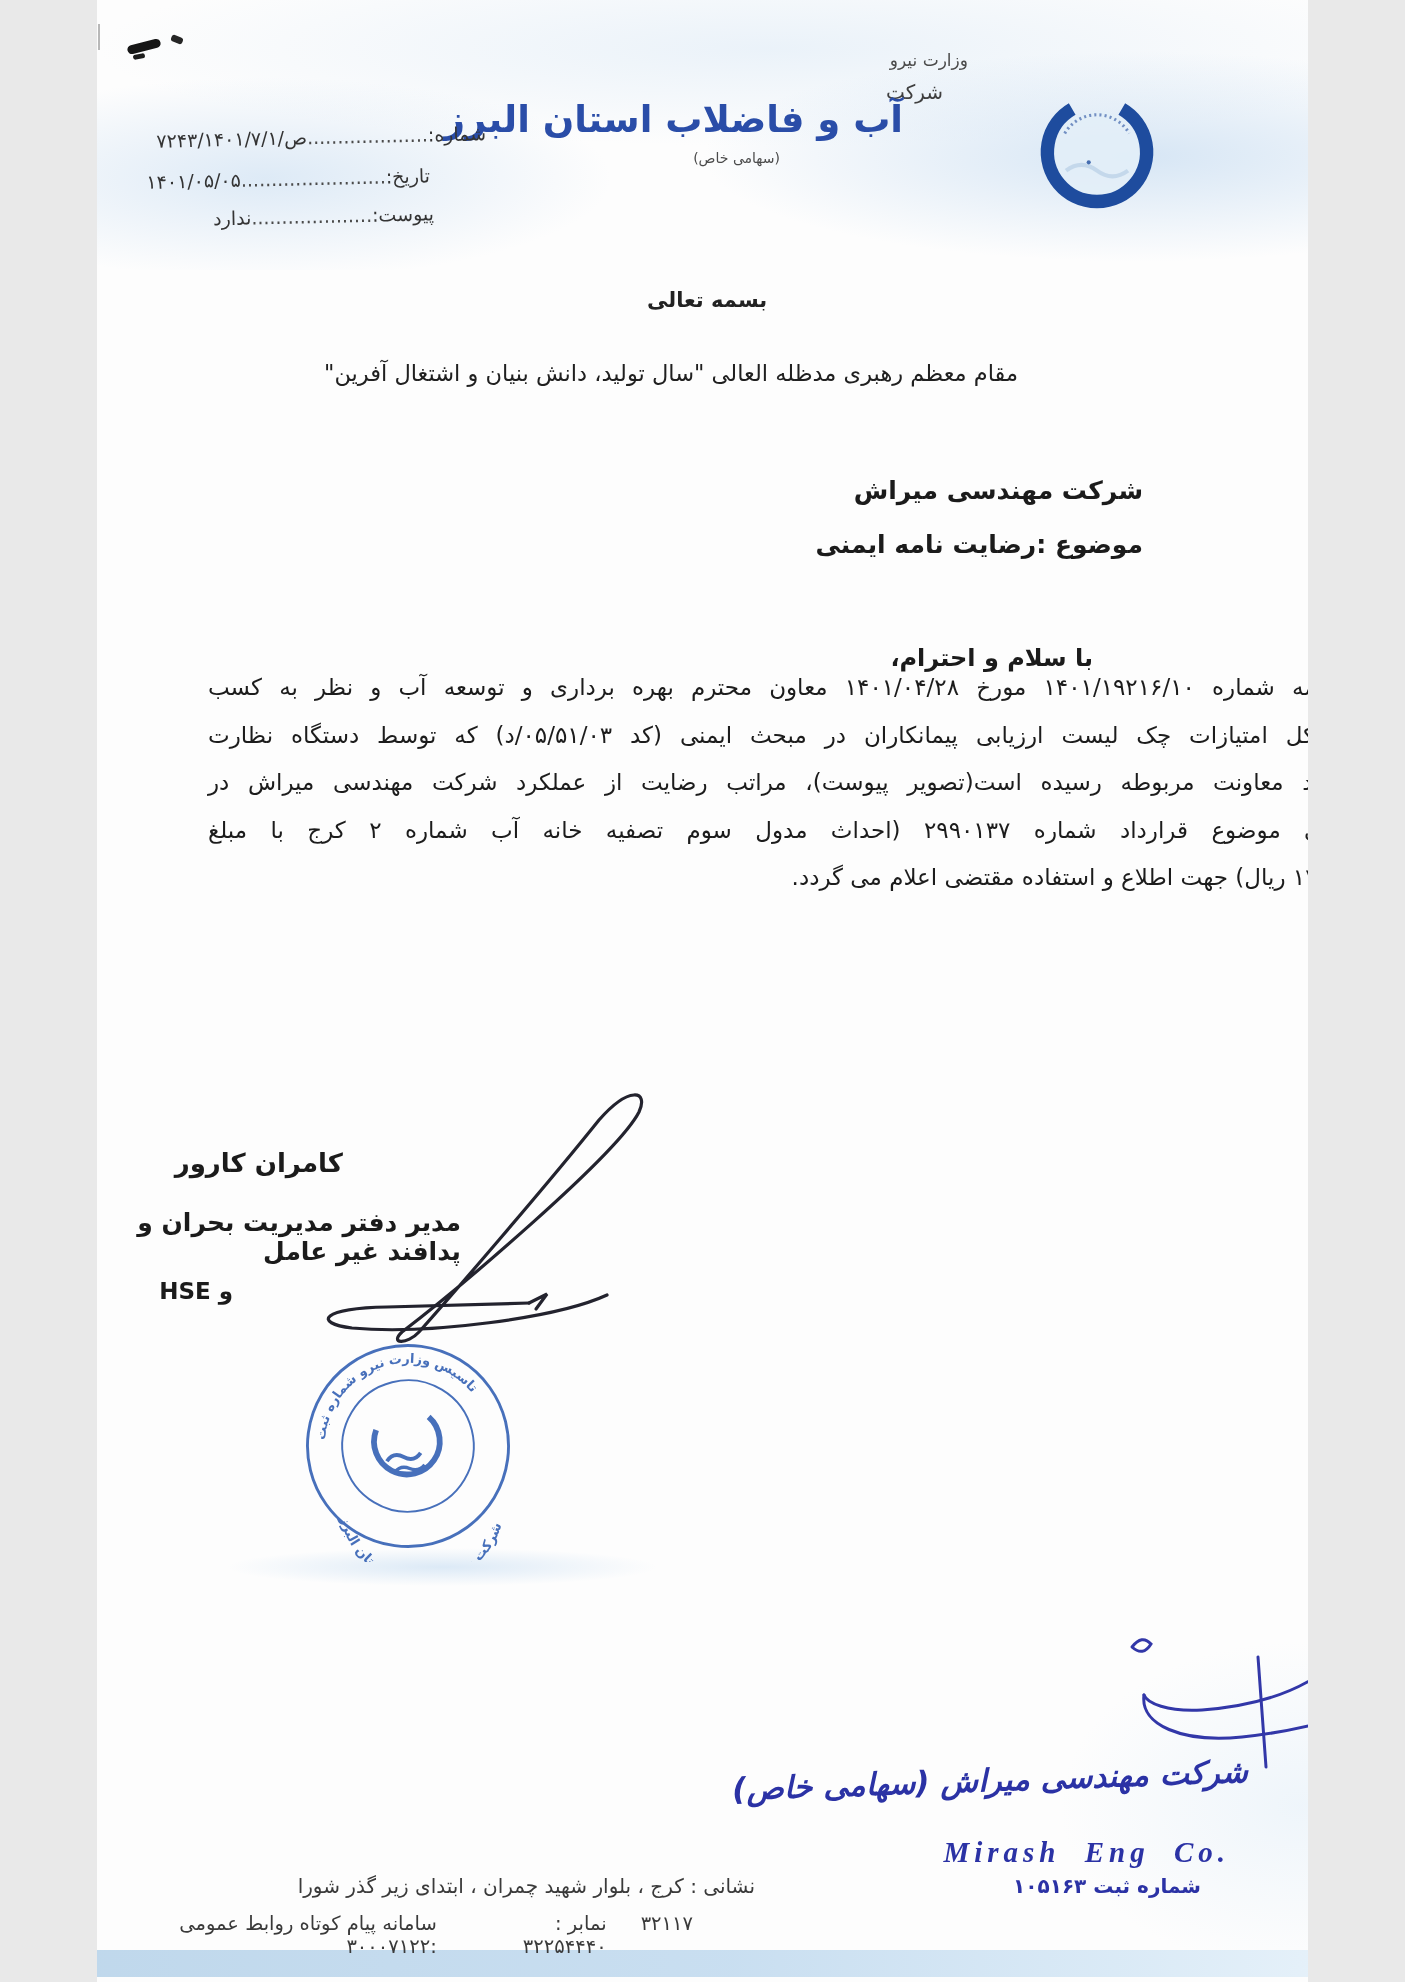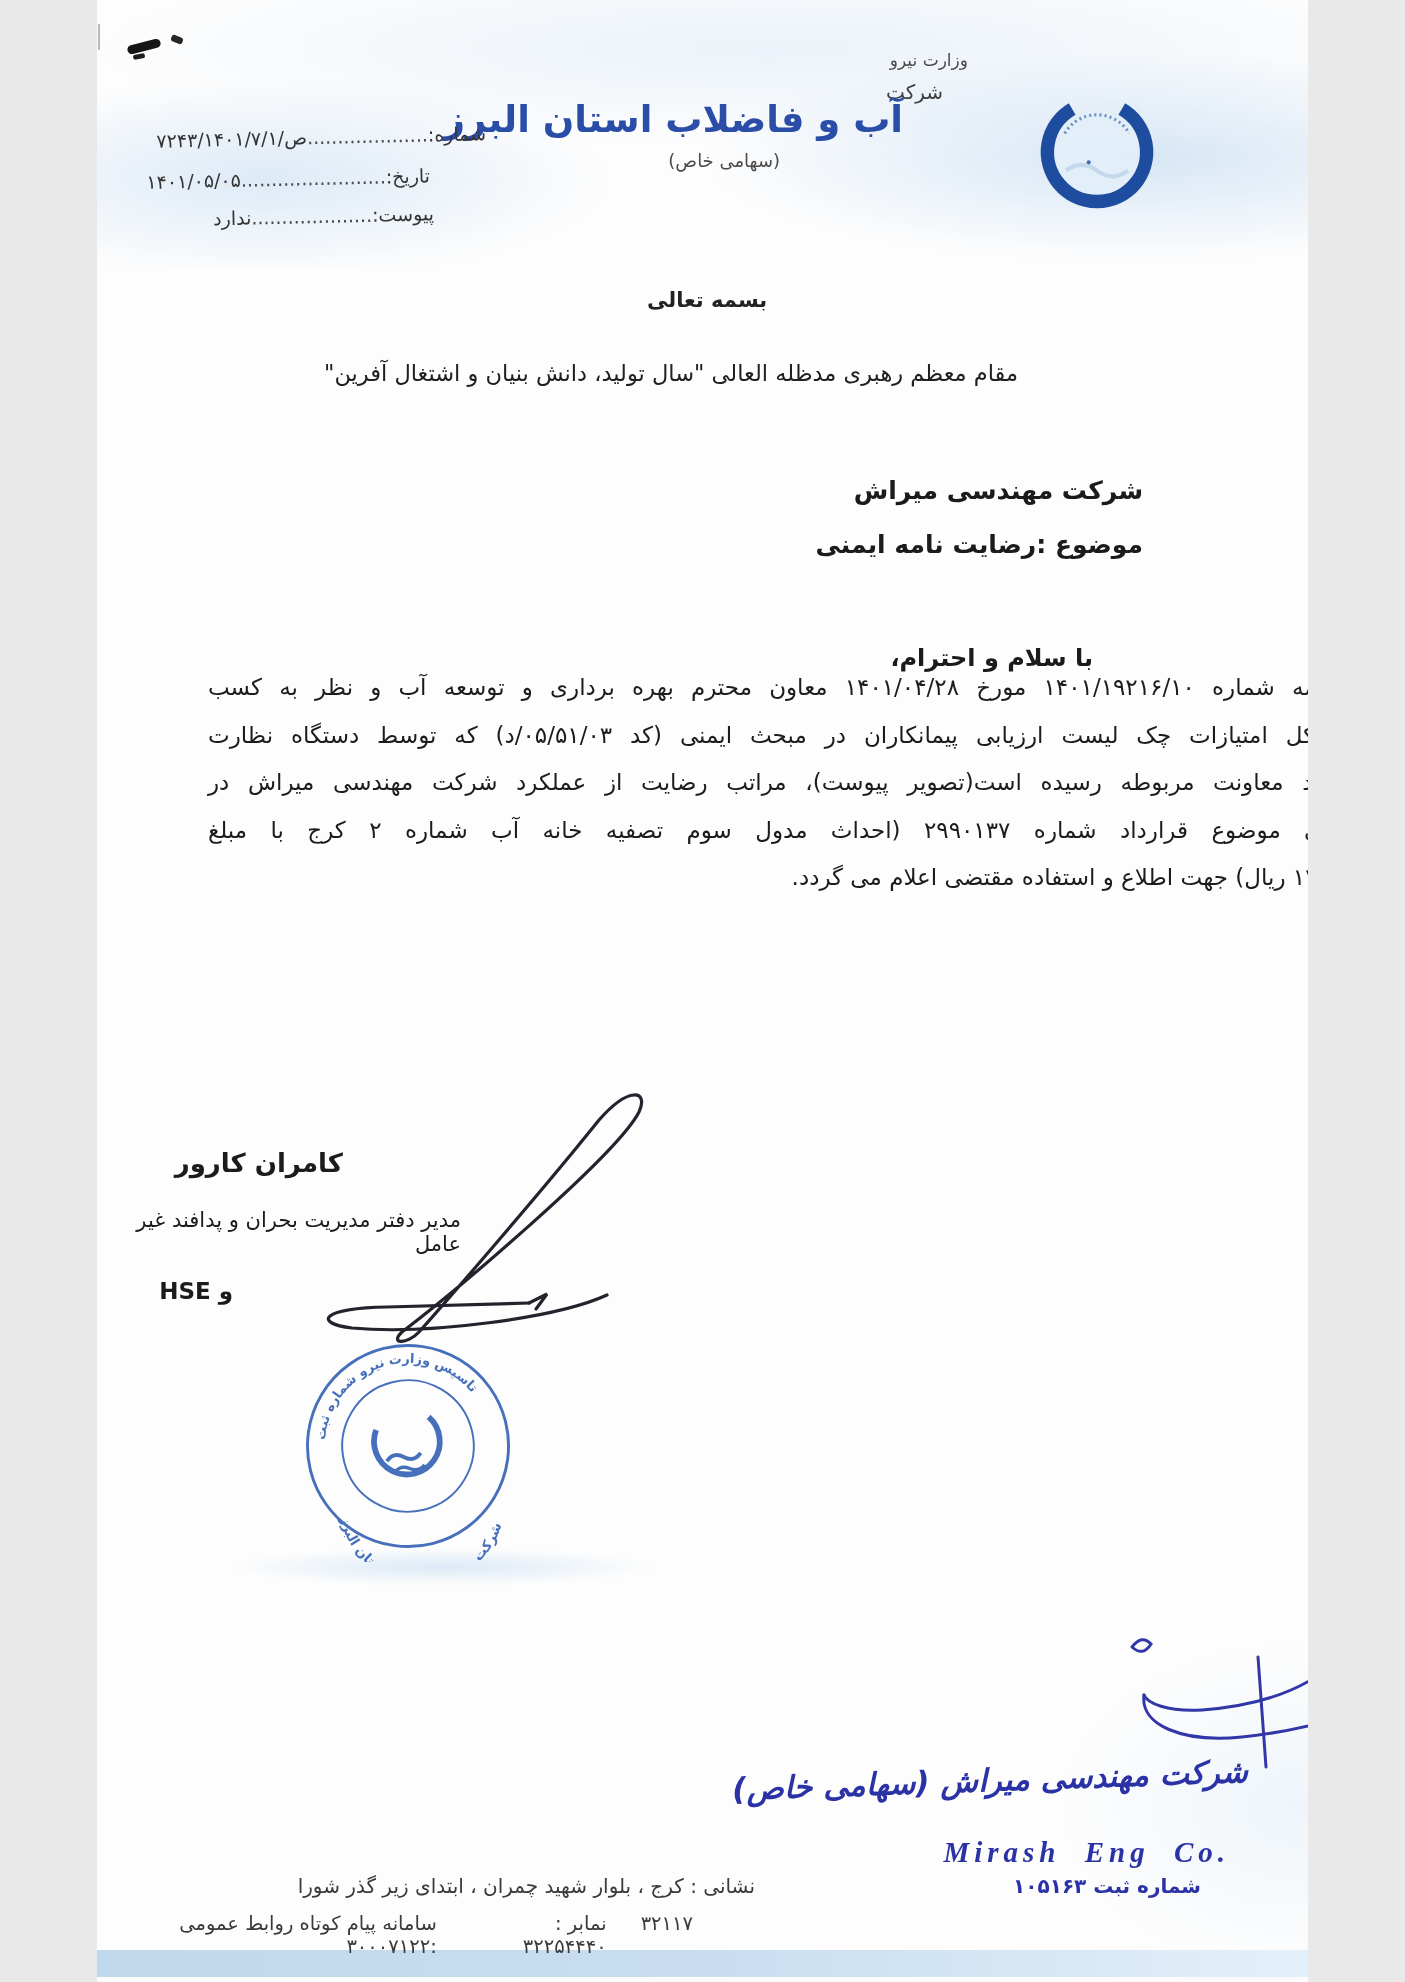--- a/index.html
+++ b/index.html
@@ -30,21 +30,21 @@
     background:linear-gradient(90deg,#b9d4ea 0%,#c3dbef 45%,#d8e9f6 75%,#eef6fc 100%);}
   
   .mark1{left:30px;top:42px;width:34px;height:9px;background:#161616;border-radius:5px;transform:rotate(-14deg);z-index:2;}
   .mark1b{left:36px;top:54px;width:12px;height:5px;background:#1d1d1d;border-radius:3px;transform:rotate(-10deg);z-index:2;}
   .mark2{left:74px;top:36px;width:12px;height:7px;background:#262626;border-radius:3px;transform:rotate(22deg);z-index:2;}
   .edge-line{left:1px;top:24px;width:2px;height:26px;background:#8a8a8a;opacity:.6;z-index:2;}
   
   .ministry{right:340px;top:50px;font-size:17px;color:#4a4a4a;z-index:2;}
   .sherkat{right:365px;top:80px;font-size:20px;color:#3f3f3f;z-index:2;}
   .company-name{right:405px;top:98px;font-size:37px;font-weight:bold;color:var(--brand,#2a4da8);z-index:2;letter-spacing:0px;}
-  .company-type{right:528px;top:150px;font-size:18px;color:#4a4a4a;z-index:2;}
+  .company-type{right:528px;top:150px;font-size:14px;color:#4a4a4a;z-index:2;}
   .logo{left:938px;top:90px;z-index:3;}
   
   .ref-block{left:20px;top:110px;width:400px;height:135px;transform:rotate(-1.3deg);z-index:2;}
   .ref-line{position:absolute;direction:rtl;font-size:19px;color:#343434;white-space:nowrap;}
   .ref-line .dots{letter-spacing:1px;color:#4a4a4a;}
   .ref-1{right:30px;top:16px;}
   .ref-2{right:87px;top:57px;}
   .ref-3{right:84px;top:95px;}
   
   .besmele{left:550px;top:288px;font-size:21px;font-weight:bold;color:#222;z-index:2;}
@@ -52,21 +52,21 @@
   .recipient{right:165px;top:476px;font-size:25px;font-weight:bold;z-index:2;}
   .subject{right:165px;top:530px;font-size:25px;font-weight:bold;z-index:2;}
   .salutation{right:215px;top:616px;font-size:24px;font-weight:bold;z-index:2;margin-top:28px;}
   
   .body-par{left:75px;top:664px;width:1255px;z-index:2;direction:rtl;font-size:23px;line-height:47.5px;color:#1c1c1c;margin-left:36px;}
   .bline{text-align:justify;text-align-last:justify;white-space:normal;}
   .bline.first{padding-right:42px;}
   .bline.last{text-align-last:right;}
   
   .sig-name{right:965px;top:1148px;font-size:26px;font-weight:bold;z-index:2;}
-  .sig-title{right:847px;top:1208px;font-size:21px;font-weight:normal;z-index:2;}
+  .sig-title{right:847px;top:1208px;font-size:25px;font-weight:bold;z-index:2;}
   .sig-hse{right:1075px;top:1278px;font-size:23px;font-weight:bold;z-index:2;}
   .sig-svg{left:180px;top:1060px;z-index:4;}
   .seal-svg{left:195px;top:1330px;z-index:3;}
   
   .footer-address{right:553px;top:1874px;font-size:20px;color:#3a3a3a;z-index:2;}
   .footer-phone{right:615px;top:1912px;font-size:19.5px;color:#3a3a3a;z-index:2;display:flex;flex-direction:row;direction:rtl;gap:34px;}
   
   .mirash-sig-svg{left:955px;top:1595px;z-index:3;}
   .mirash-fa{right:60px;top:1762px;font-size:31px;font-weight:bold;font-style:italic;color:var(--ink,#2b32a5);transform:rotate(-2deg);z-index:2;}
   .mirash-en{right:78px;top:1836px;font-family:"Liberation Serif",serif;font-style:italic;font-weight:bold;font-size:29px;letter-spacing:5px;word-spacing:12px;color:var(--ink,#2b32a5);z-index:2;}

